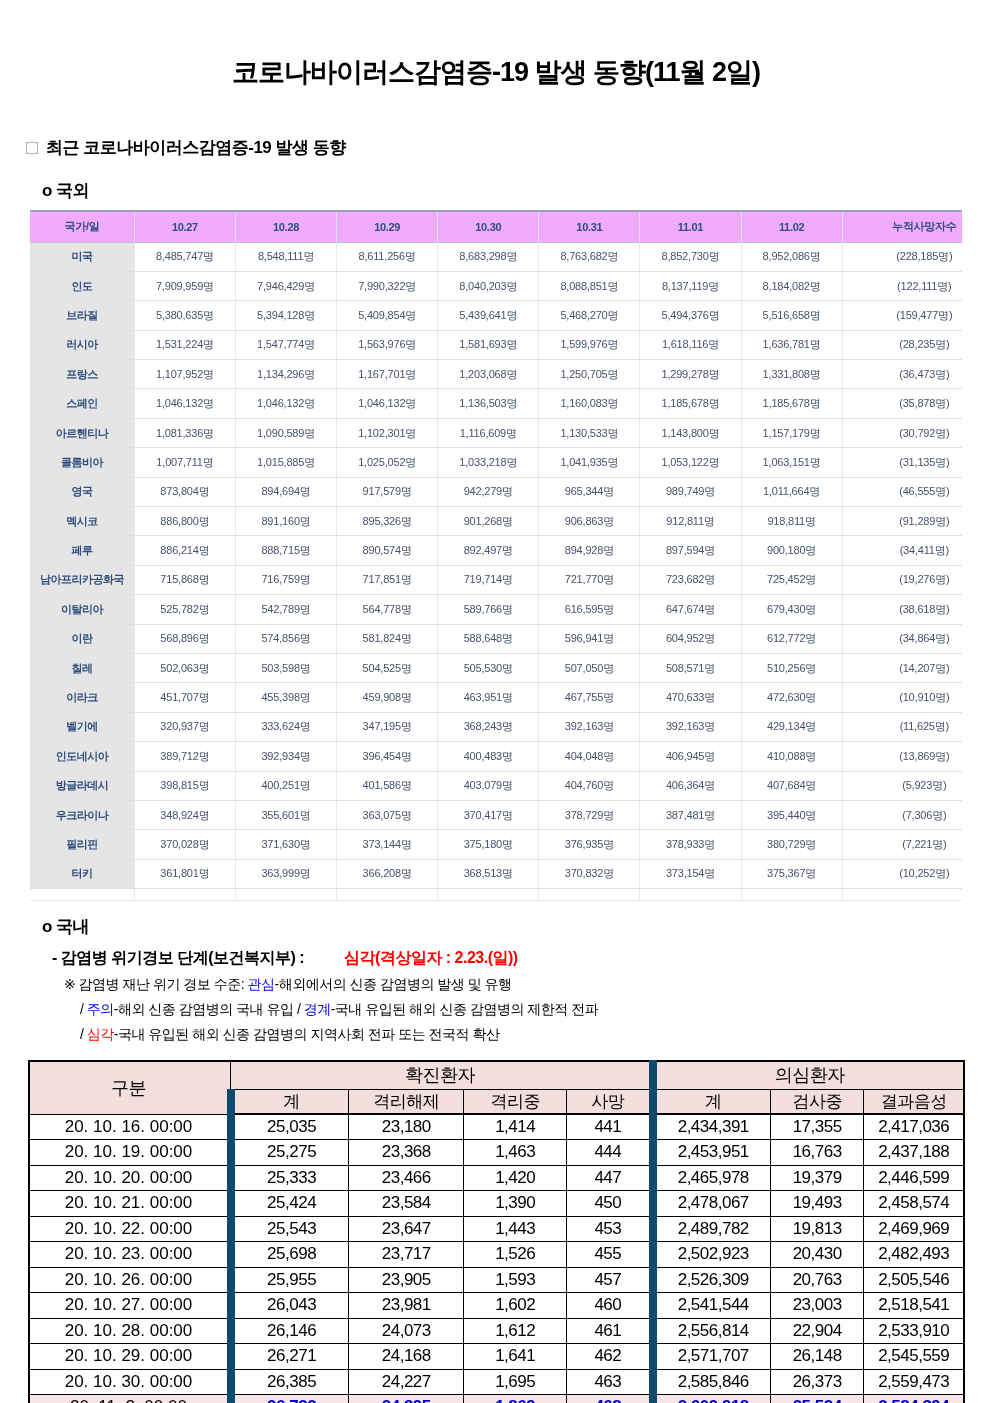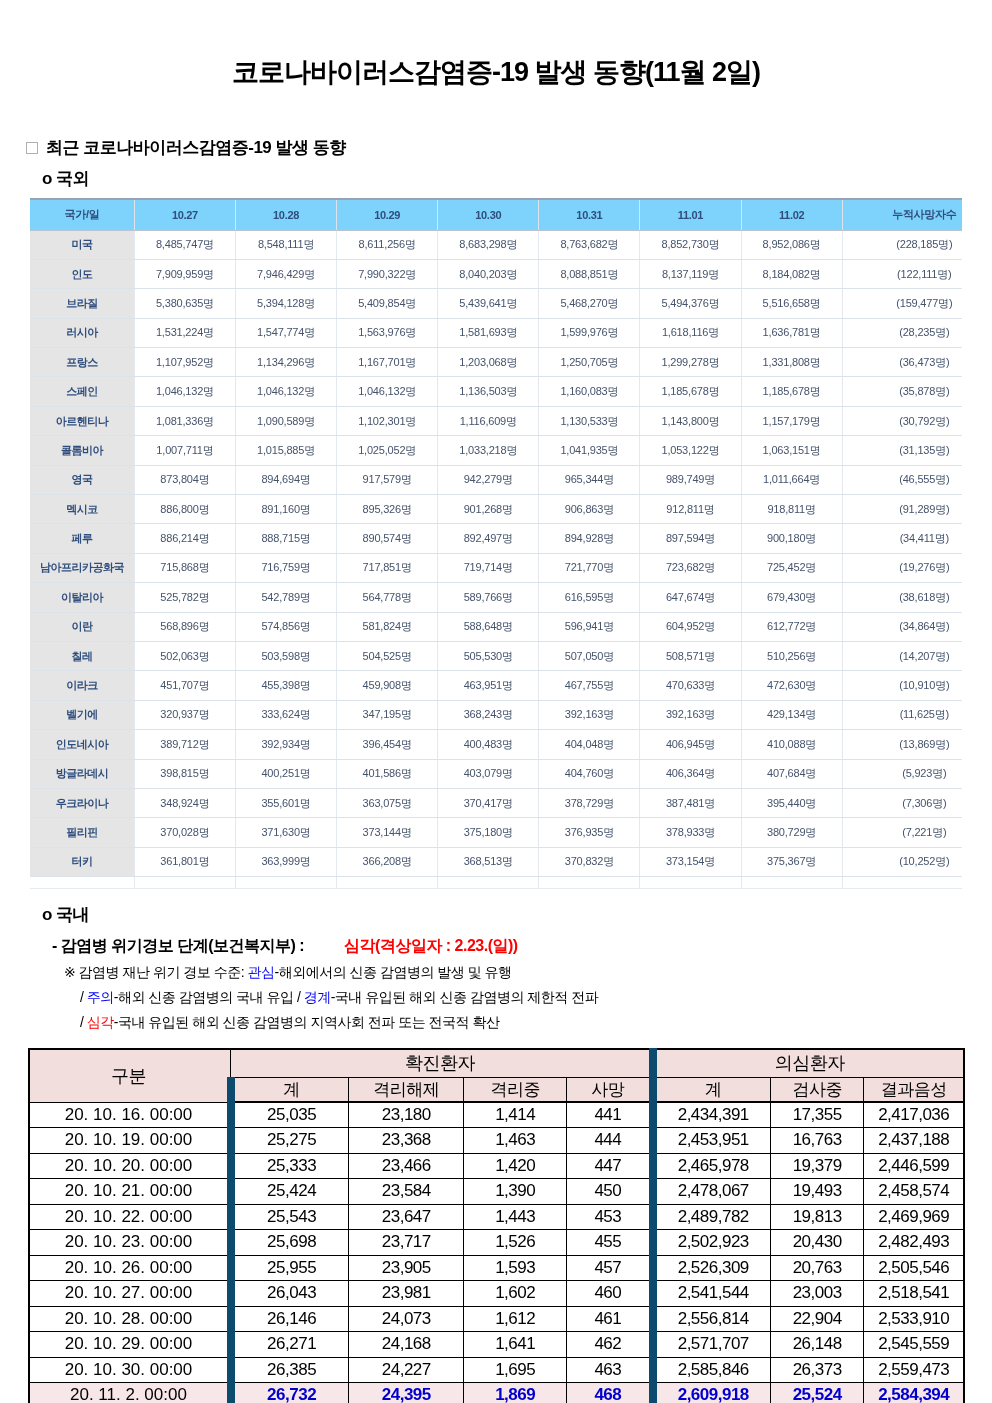--- a/index.html
+++ b/index.html
@@ -4,27 +4,27 @@
 <style>
   * { margin:0; padding:0; box-sizing:border-box; }
   html,body { width:992px; background:#ffffff; font-family:"Liberation Sans","DejaVu Sans",sans-serif; color:#000; }
   body { height:1403px; overflow:hidden; position:relative; }
 
   .doc-title { text-align:center; margin-top:54px; font-size:27px; font-weight:bold; letter-spacing:-1px; color:#000; }
 
   .section-heading { margin:46px 0 0 26px; font-size:17px; font-weight:bold; letter-spacing:-0.5px; display:flex; align-items:center; }
   .checkbox { display:inline-block; width:12px; height:12px; border:1.5px solid #b0b0b0; margin-right:8px; background:#fff; }
 
-  .sub-heading { margin:8px 0 0 42px; font-size:17px; font-weight:bold; letter-spacing:-0.5px; }
+  .sub-heading { margin:20px 0 0 42px; font-size:17px; font-weight:bold; letter-spacing:-0.5px; }
   .sub-heading .bullet { font-weight:bold; margin-right:4px; }
 
   
   .intl-table { width:932px; margin:8px 0 0 30px; border-collapse:collapse; table-layout:fixed; font-size:11px; }
   .intl-table th {
-    background:#7dd3fc; color:#2f4e7d; font-weight:bold; height:31px;
+    background:#f0abfc; color:#2f4e7d; font-weight:bold; height:31px;
     border-top:2px solid #96a3b4; border-bottom:1px solid #b9c4d2;
     border-left:1px solid #dde3ea; border-right:1px solid #dde3ea; text-align:center; letter-spacing:-0.3px;
   }
   .intl-table td {
     height:29.4px; text-align:center; color:#45536b;
     border-bottom:1px solid #dbe2ea; border-left:1px solid #e4e9ef; border-right:1px solid #e4e9ef;
     letter-spacing:-0.2px;
   }
   .intl-table td.country { background:#e5e5e5; color:#2f4e7d; font-weight:bold; letter-spacing:-0.5px; padding:0 6px; }
   .intl-table tr.tail-row td { height:12px; border-bottom:1px solid #e6ebf0; }

